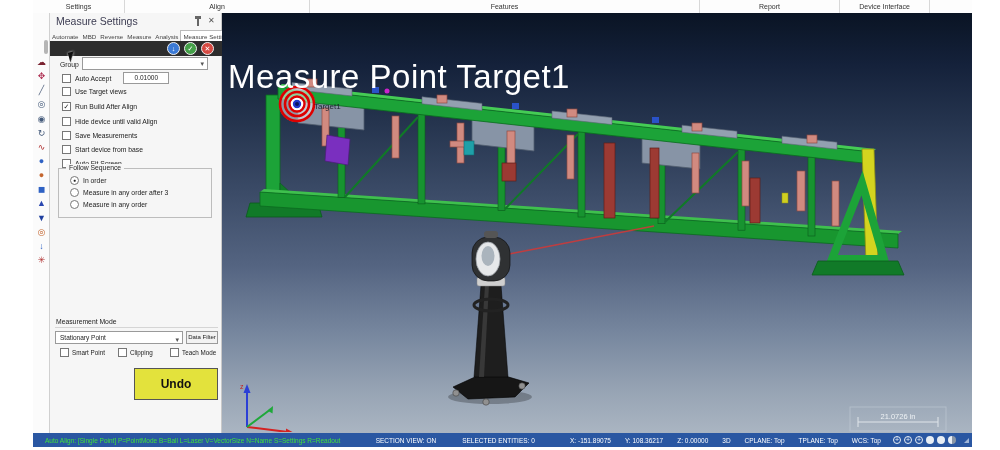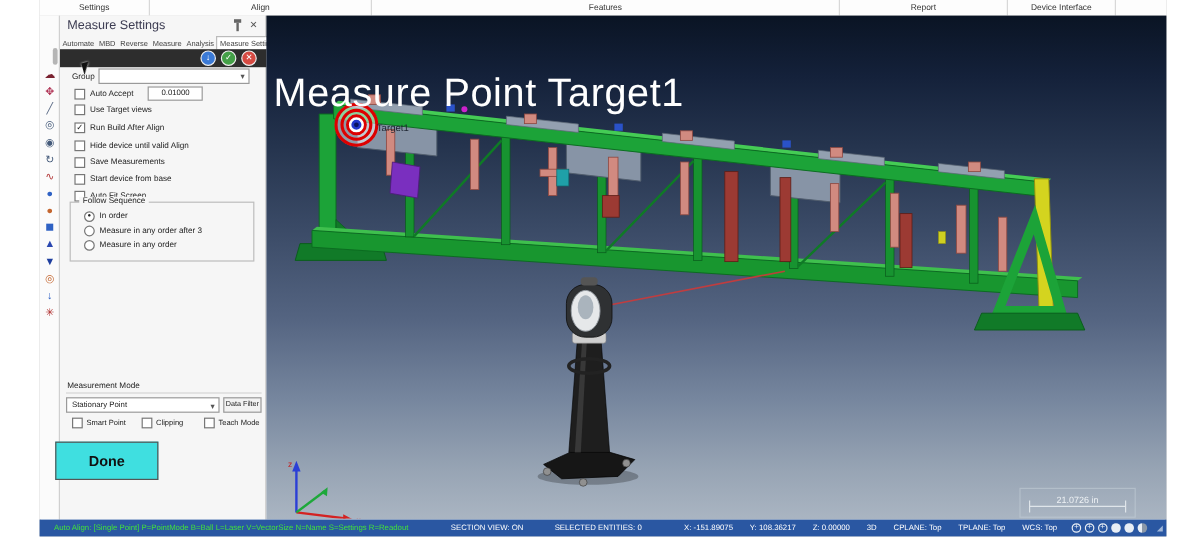--- a/index.html
+++ b/index.html
@@ -201,21 +201,21 @@
   </div>
   <div class="mm-crow" style="left:118px">
     <span class="cb"></span>
     <span class="plabel" style="font-size:6.3px">Clipping</span>
   </div>
   <div class="mm-crow" style="left:170px">
     <span class="cb"></span>
     <span class="plabel" style="font-size:6.3px">Teach Mode</span>
   </div>
 
-  <div class="bigbtn" id="btn-done">Done</div>
+  <div class="bigbtn" id="btn-undo">Undo</div>
 
   <div class="abs" id="viewport">
     <svg id="scene" width="750" height="419" viewBox="0 0 750 419">
 
       <g>
         <polygon points="44,82 58,82 58,192 44,192" fill="#1ca338" stroke="#0b6b20" stroke-width="0.8"></polygon>
         <polygon points="58,170 58,192 82,192" fill="#117a28" stroke="#0a5c1c" stroke-width="0.6"></polygon>
         <polygon points="28,190 96,190 100,204 24,204" fill="#117a28" stroke="#0a5c1c" stroke-width="0.8"></polygon>
       </g>
 

